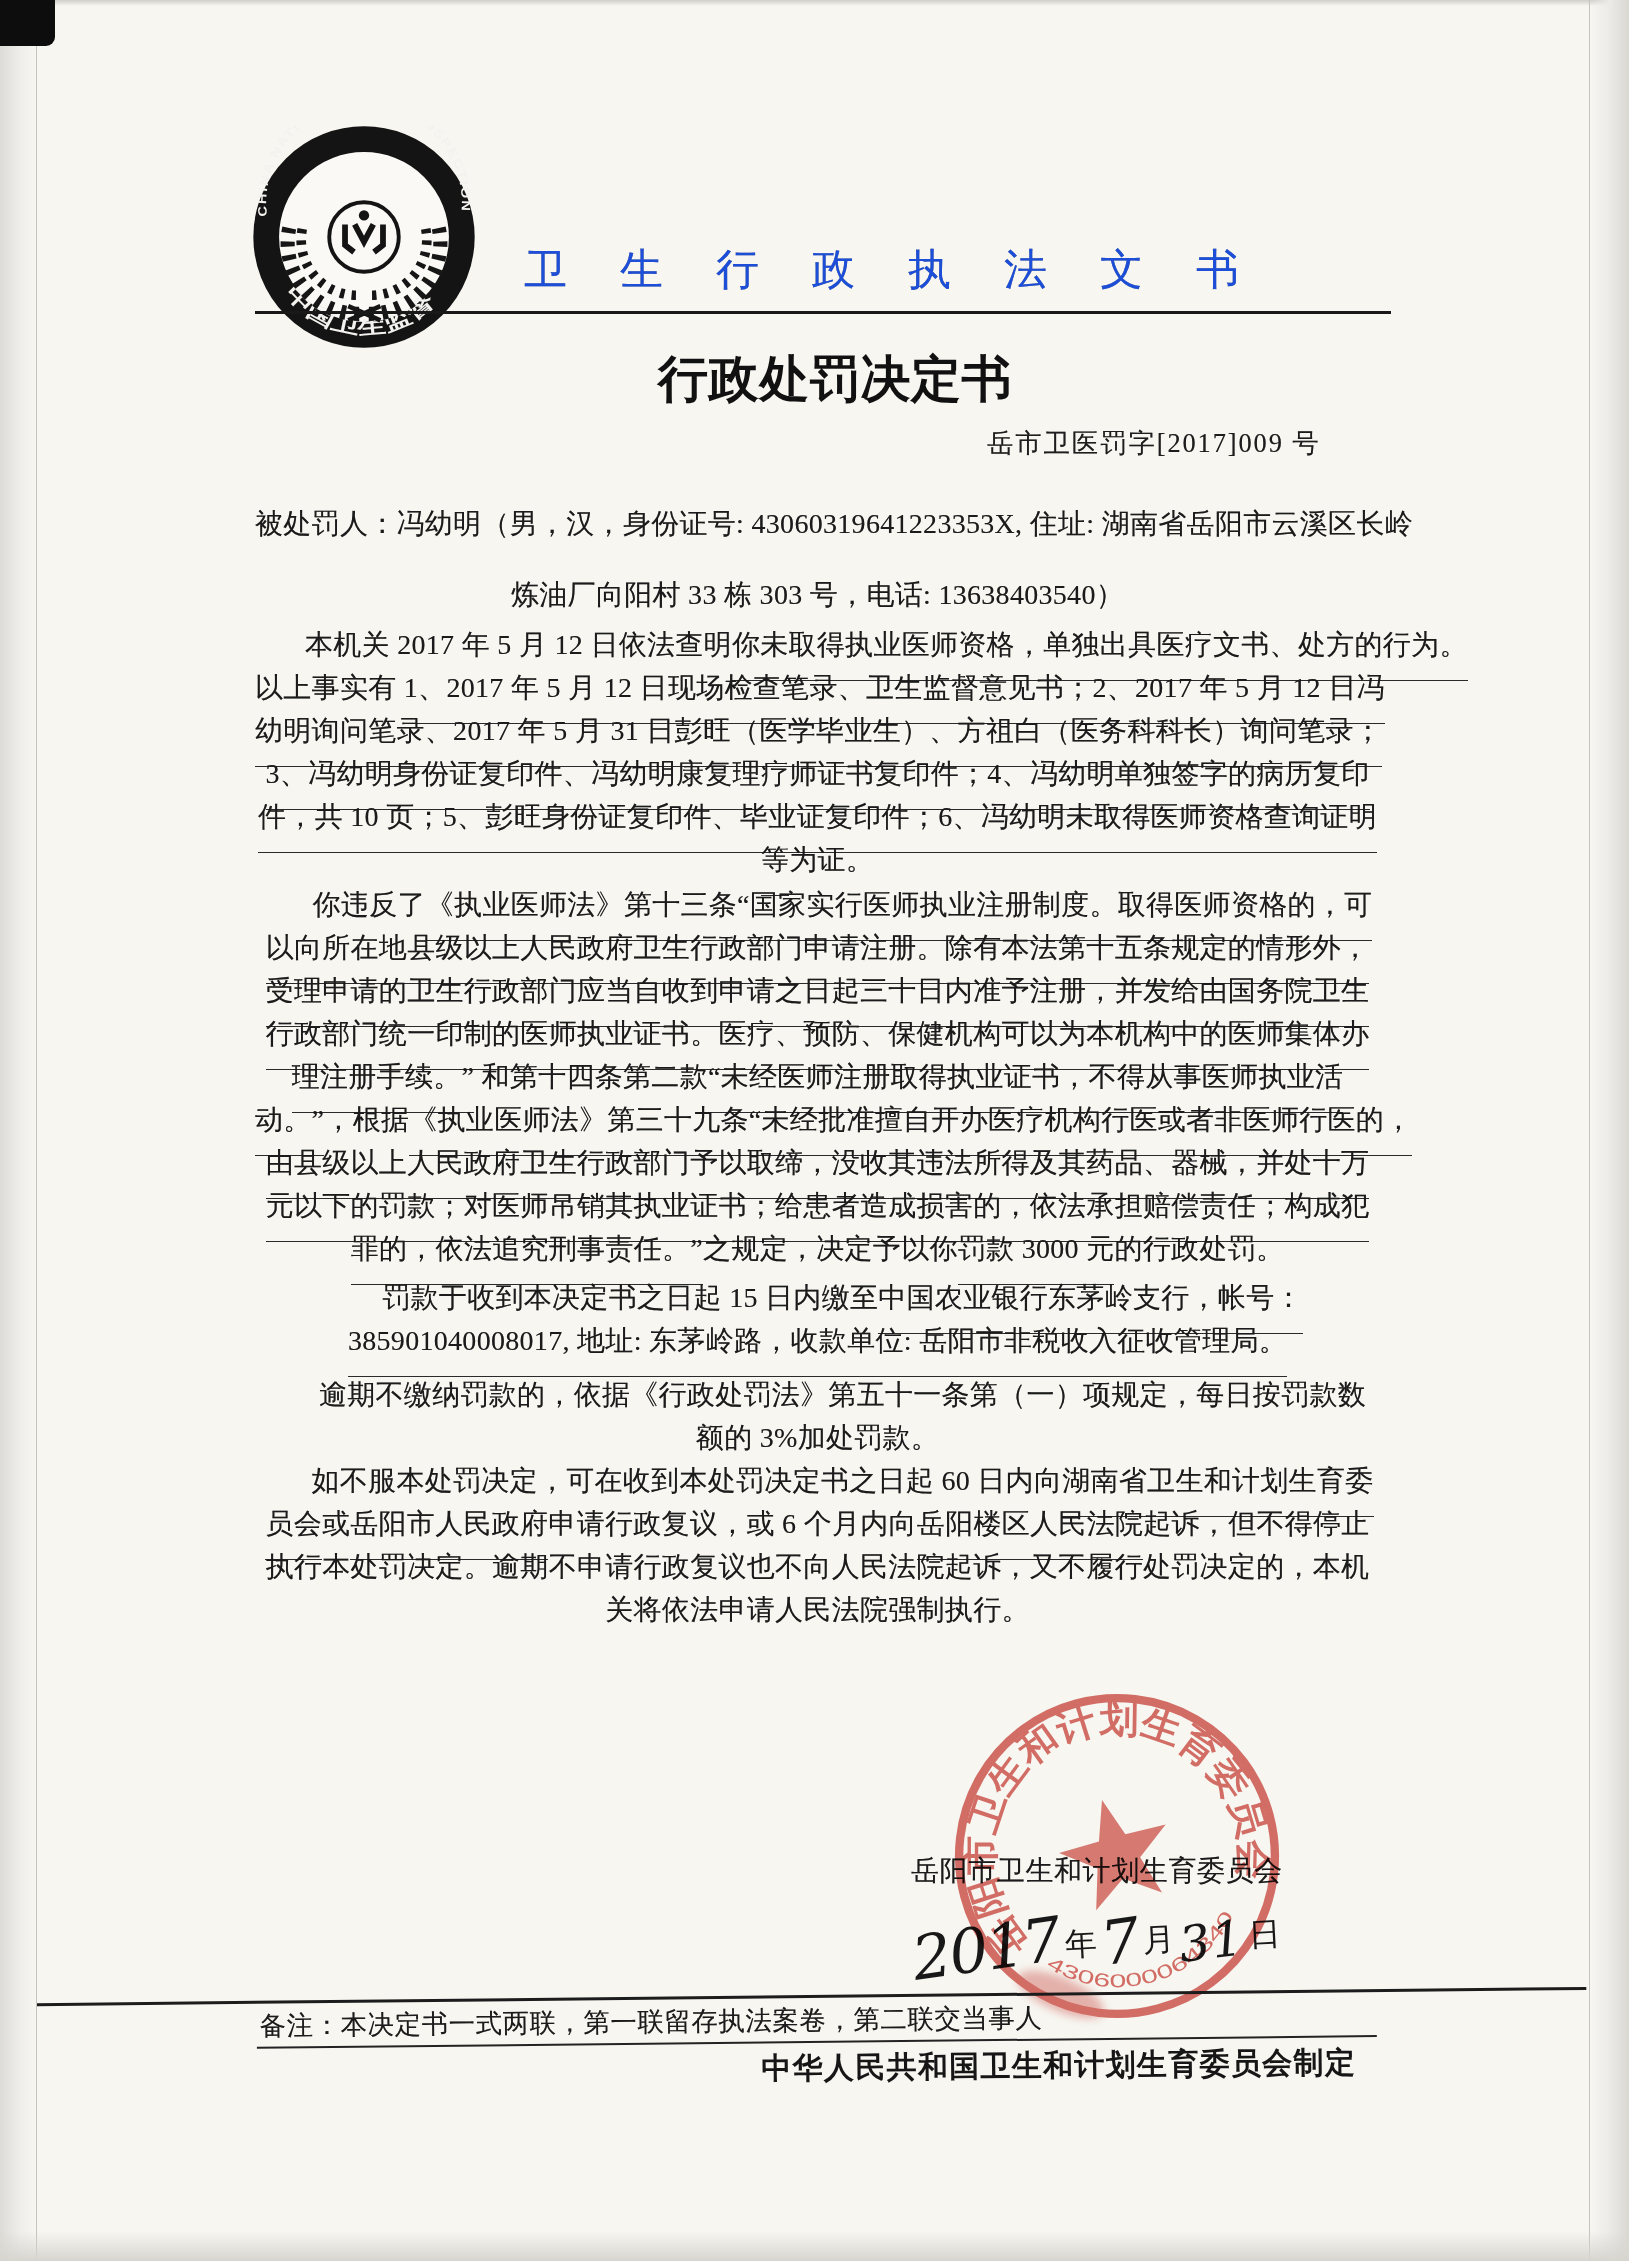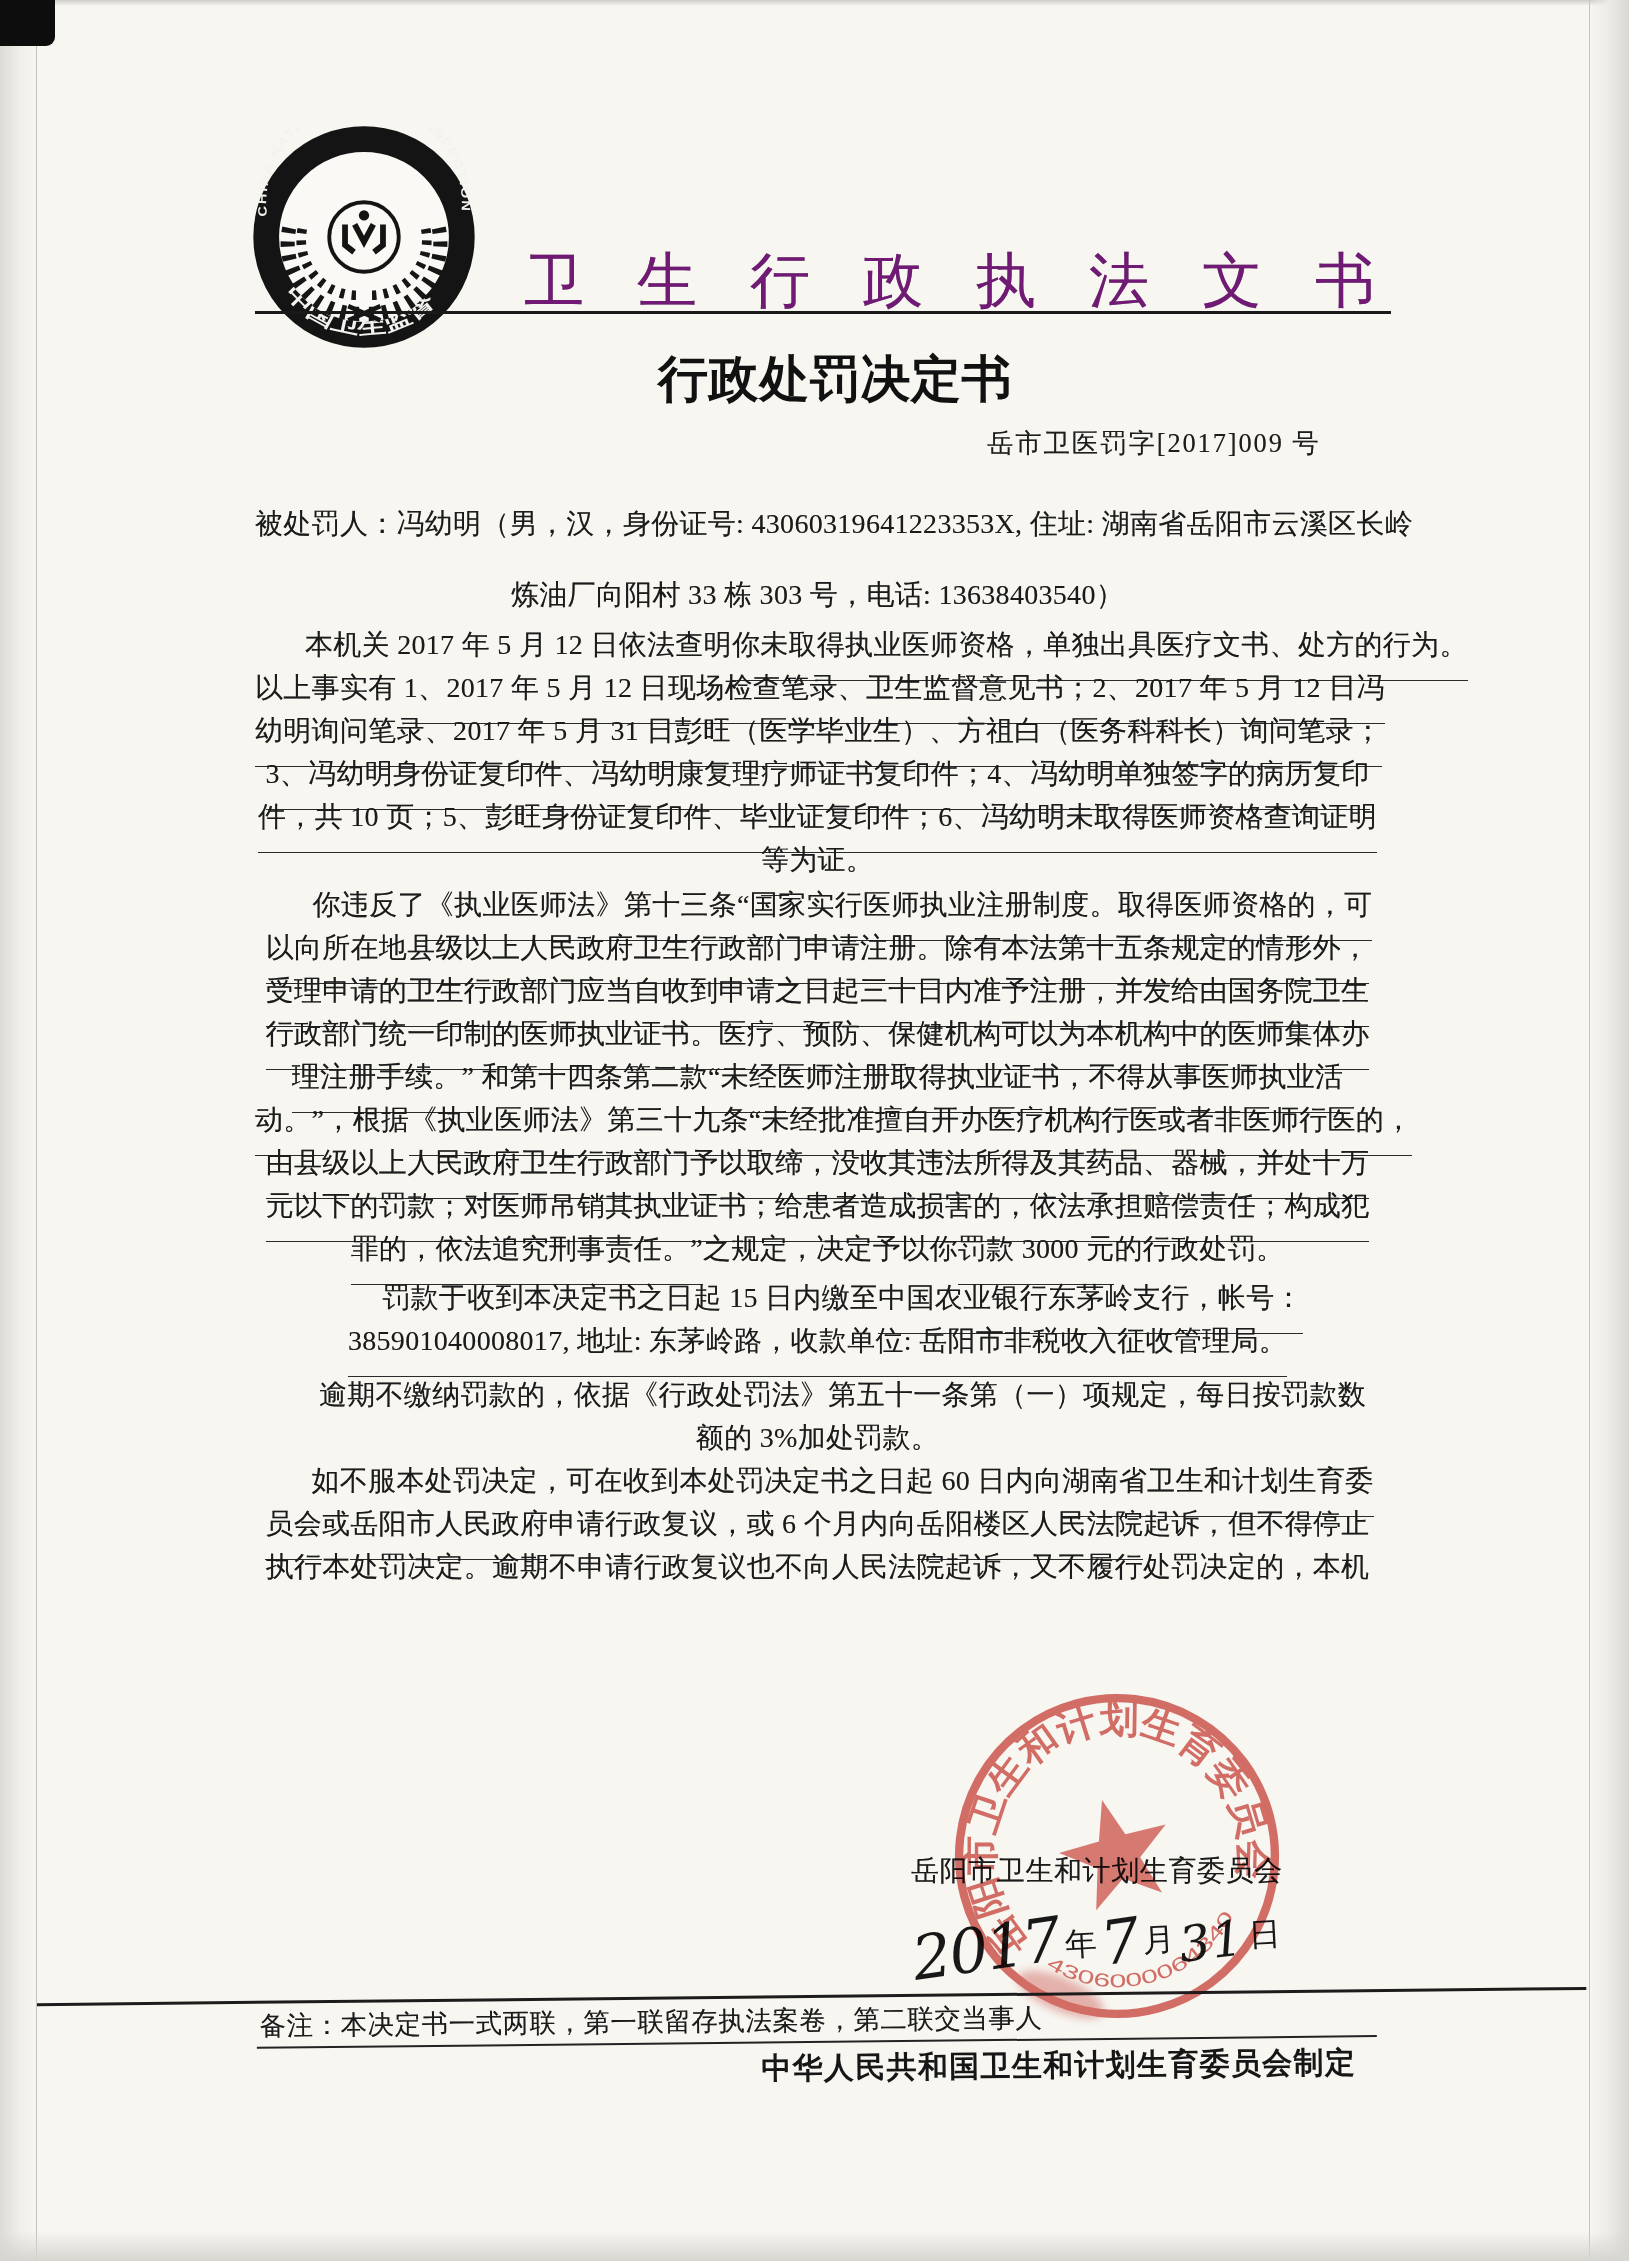--- a/index.html
+++ b/index.html
@@ -13,21 +13,21 @@
   .corner-mark{position:absolute;left:0;top:0;width:55px;height:46px;background:#0d0d0d;border-bottom-right-radius:9px;}
   .edge-left{position:absolute;left:0;top:0;width:36px;height:100%;background:linear-gradient(to right,#dddbd6,#efeeea 55%,rgba(247,246,241,0));border-right:1.3px solid rgba(90,88,84,.18);}
   .edge-right{position:absolute;right:0;top:0;width:40px;height:100%;background:linear-gradient(to left,#d7d6d1,#eceae6 50%,rgba(247,246,241,0));border-left:0.6px solid rgba(90,88,84,.14);}
   .edge-bottom{position:absolute;left:0;bottom:0;width:100%;height:30px;background:linear-gradient(to top,#d6d5d0,rgba(247,246,241,0));}
   .edge-top{position:absolute;left:0;top:0;width:100%;height:6.4px;background:linear-gradient(to bottom,#cfcec9,rgba(247,246,241,0));}
 
   
   .logo{position:absolute;left:253px;top:126px;width:222px;height:222px;}
   .series-title{
     position:absolute;left:524px;top:241px;
-    font-size:60px;letter-spacing:53px;white-space:nowrap;color:#701a75;
+    font-size:43px;letter-spacing:53px;white-space:nowrap;color:#1d4ed8;
     text-shadow:0 0 0.6px rgba(0,0,0,.45);
   }
   .head-rule{position:absolute;left:255px;top:311px;width:1136px;height:2.6px;background:#191919;}
   .doc-title{
     position:absolute;left:658px;top:346px;
     font-family:"Liberation Sans","DejaVu Sans",sans-serif;font-weight:700;
     font-size:50px;letter-spacing:0.6px;white-space:nowrap;color:#111;
   }
   .doc-number{
     position:absolute;left:987px;top:426px;
@@ -130,20 +130,21 @@
       <div class="bl"><span class="u">由县级以上人民政府卫生行政部门予以取缔，没收其违法所得及其药品、器械，并处十万</span></div>
       <div class="bl"><span class="u">元以下的罚款；对医师吊销其执业证书；给患者造成损害的，依法承担赔偿责任；构成犯</span></div>
       <div class="bl"><span class="u">罪的，依法追究刑事责任。”</span><span>之规定，决定予以你</span><span class="u">罚款 3000 元</span><span>的行政处罚。</span></div>
       <div class="bl idt" style="margin-top: 5.8px;"><span>罚款于收到本决定书之日起 15 日内缴至</span><span class="u">中国农业银行东茅岭支行，帐号：</span></div>
       <div class="bl"><span class="u">385901040008017, 地址: 东茅岭路，收款单位: 岳阳市非税收入征收管理局。</span></div>
       <div class="bl idt" style="margin-top: 11px;"><span>逾期不缴纳罚款的，依据《行政处罚法》第五十一条第（一）项规定，每日按罚款数</span></div>
       <div class="bl"><span>额的 3%加处罚款。</span></div>
       <div class="bl idt"><span>如不服本处罚决定，可在收到本处罚决定书之日起 60 日内向</span><span class="u">湖南省卫生和计划生育委</span></div>
       <div class="bl"><span class="u">员会</span><span>或</span><span class="u">岳阳市人民政府</span><span>申请行政复议，或 6 个月内向</span><span class="u">岳阳楼区人民法院</span><span>起诉，但不得停止</span></div>
       <div class="bl"><span>执行本处罚决定。逾期不申请行政复议也不向人民法院起诉，又不履行处罚决定的，本机</span></div>
+      <div class="bl"><span>关将依法申请人民法院强制执行。</span></div>
     </div>
 
   <div class="agency">岳阳市卫生和计划生育委员会</div>
   <div class="hand-date">
     <span class="dnum">2017</span><span class="dcjk">年</span><span class="dnum">7</span><span class="dcjk">月</span><span class="dnum2">31</span><span class="dcjk">日</span>
   </div>
 
   <svg class="stamp" viewBox="0 0 540 540">
     <defs>
       <path id="stampArc" d="M104,366 A192,192 0 1 1 436,366" fill="none"></path>

